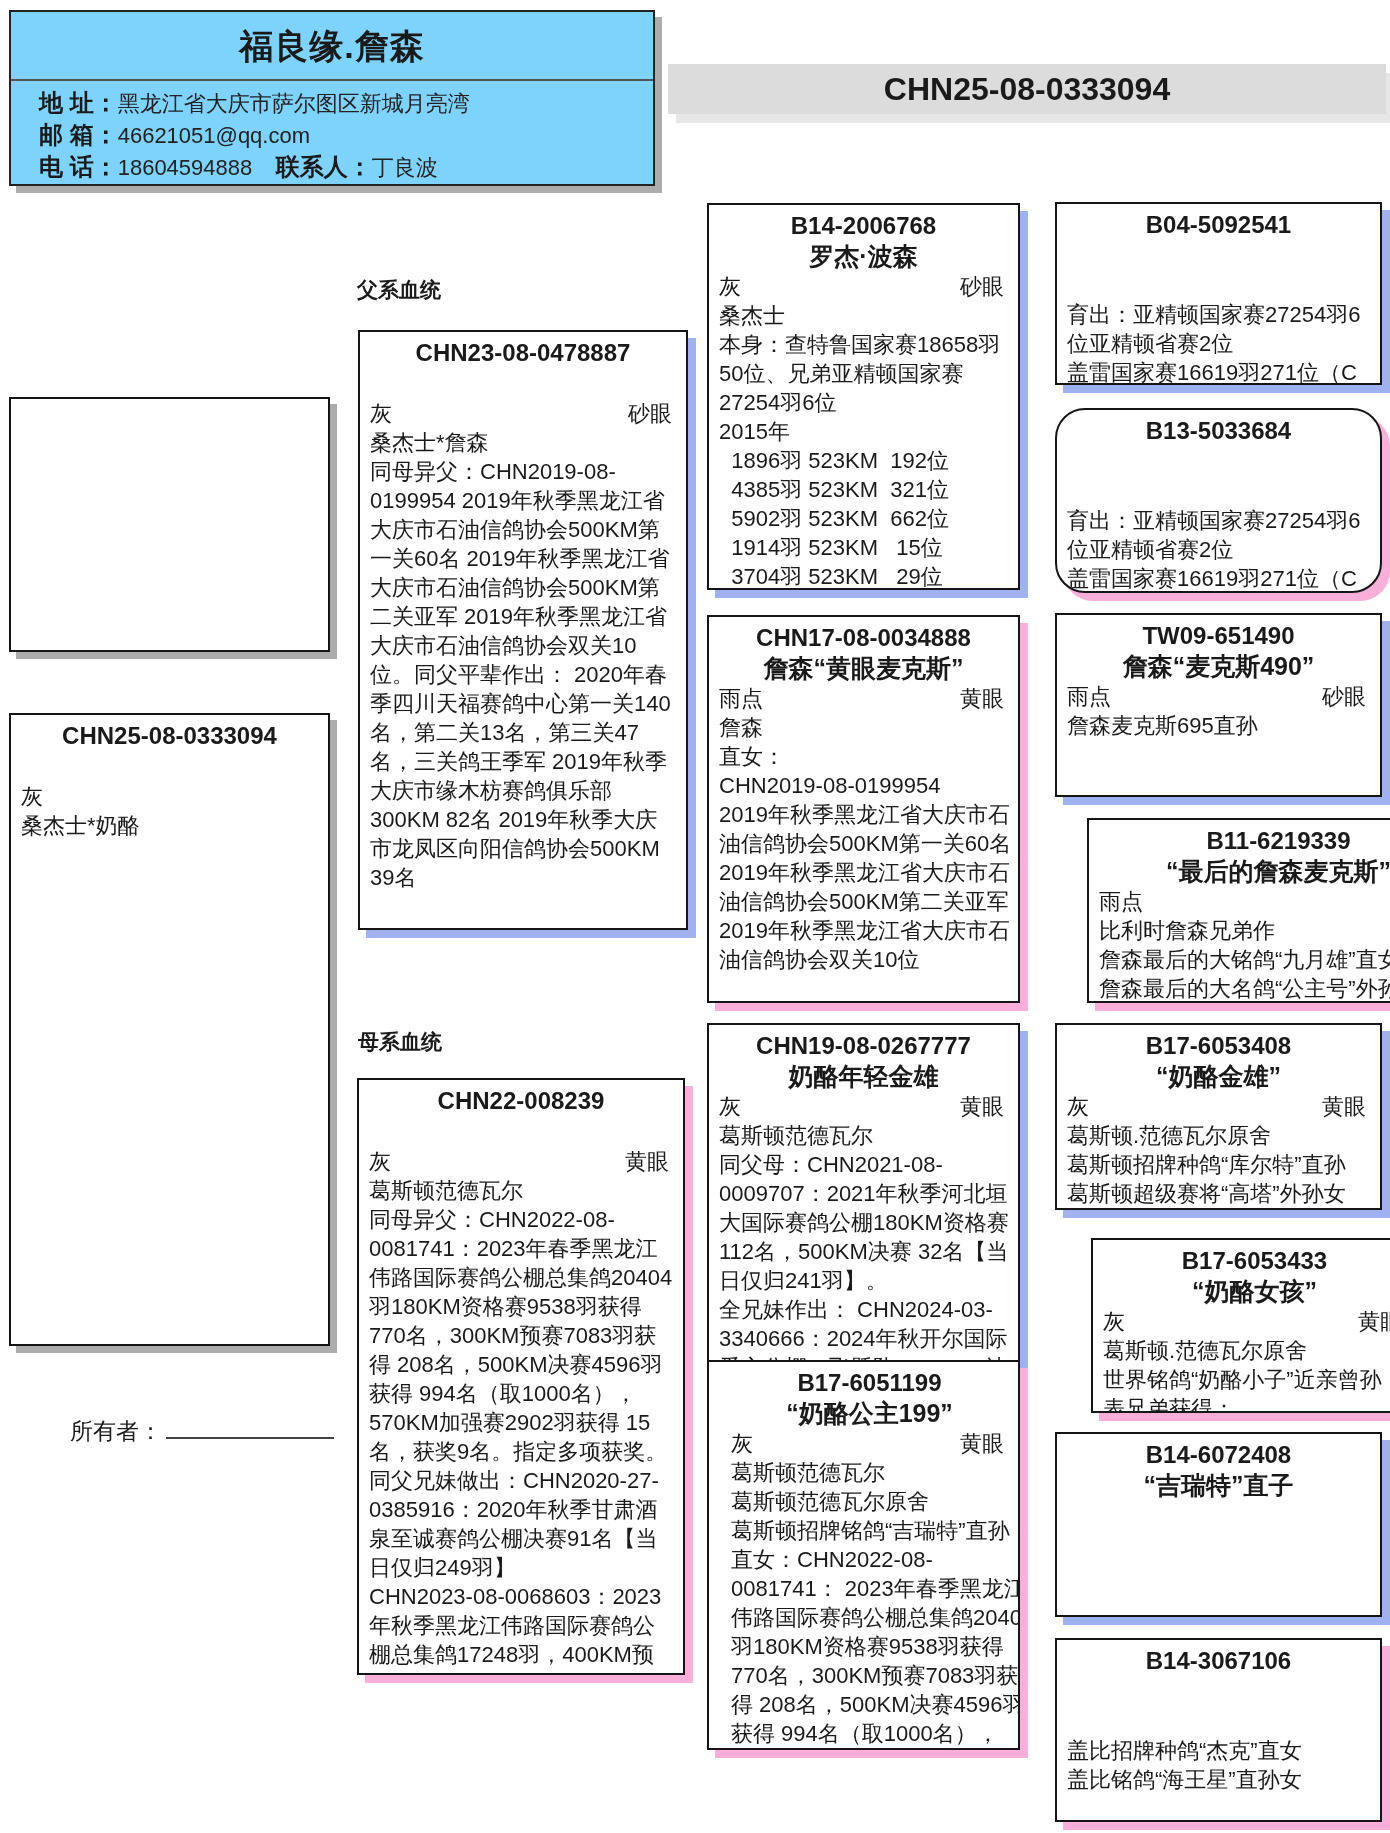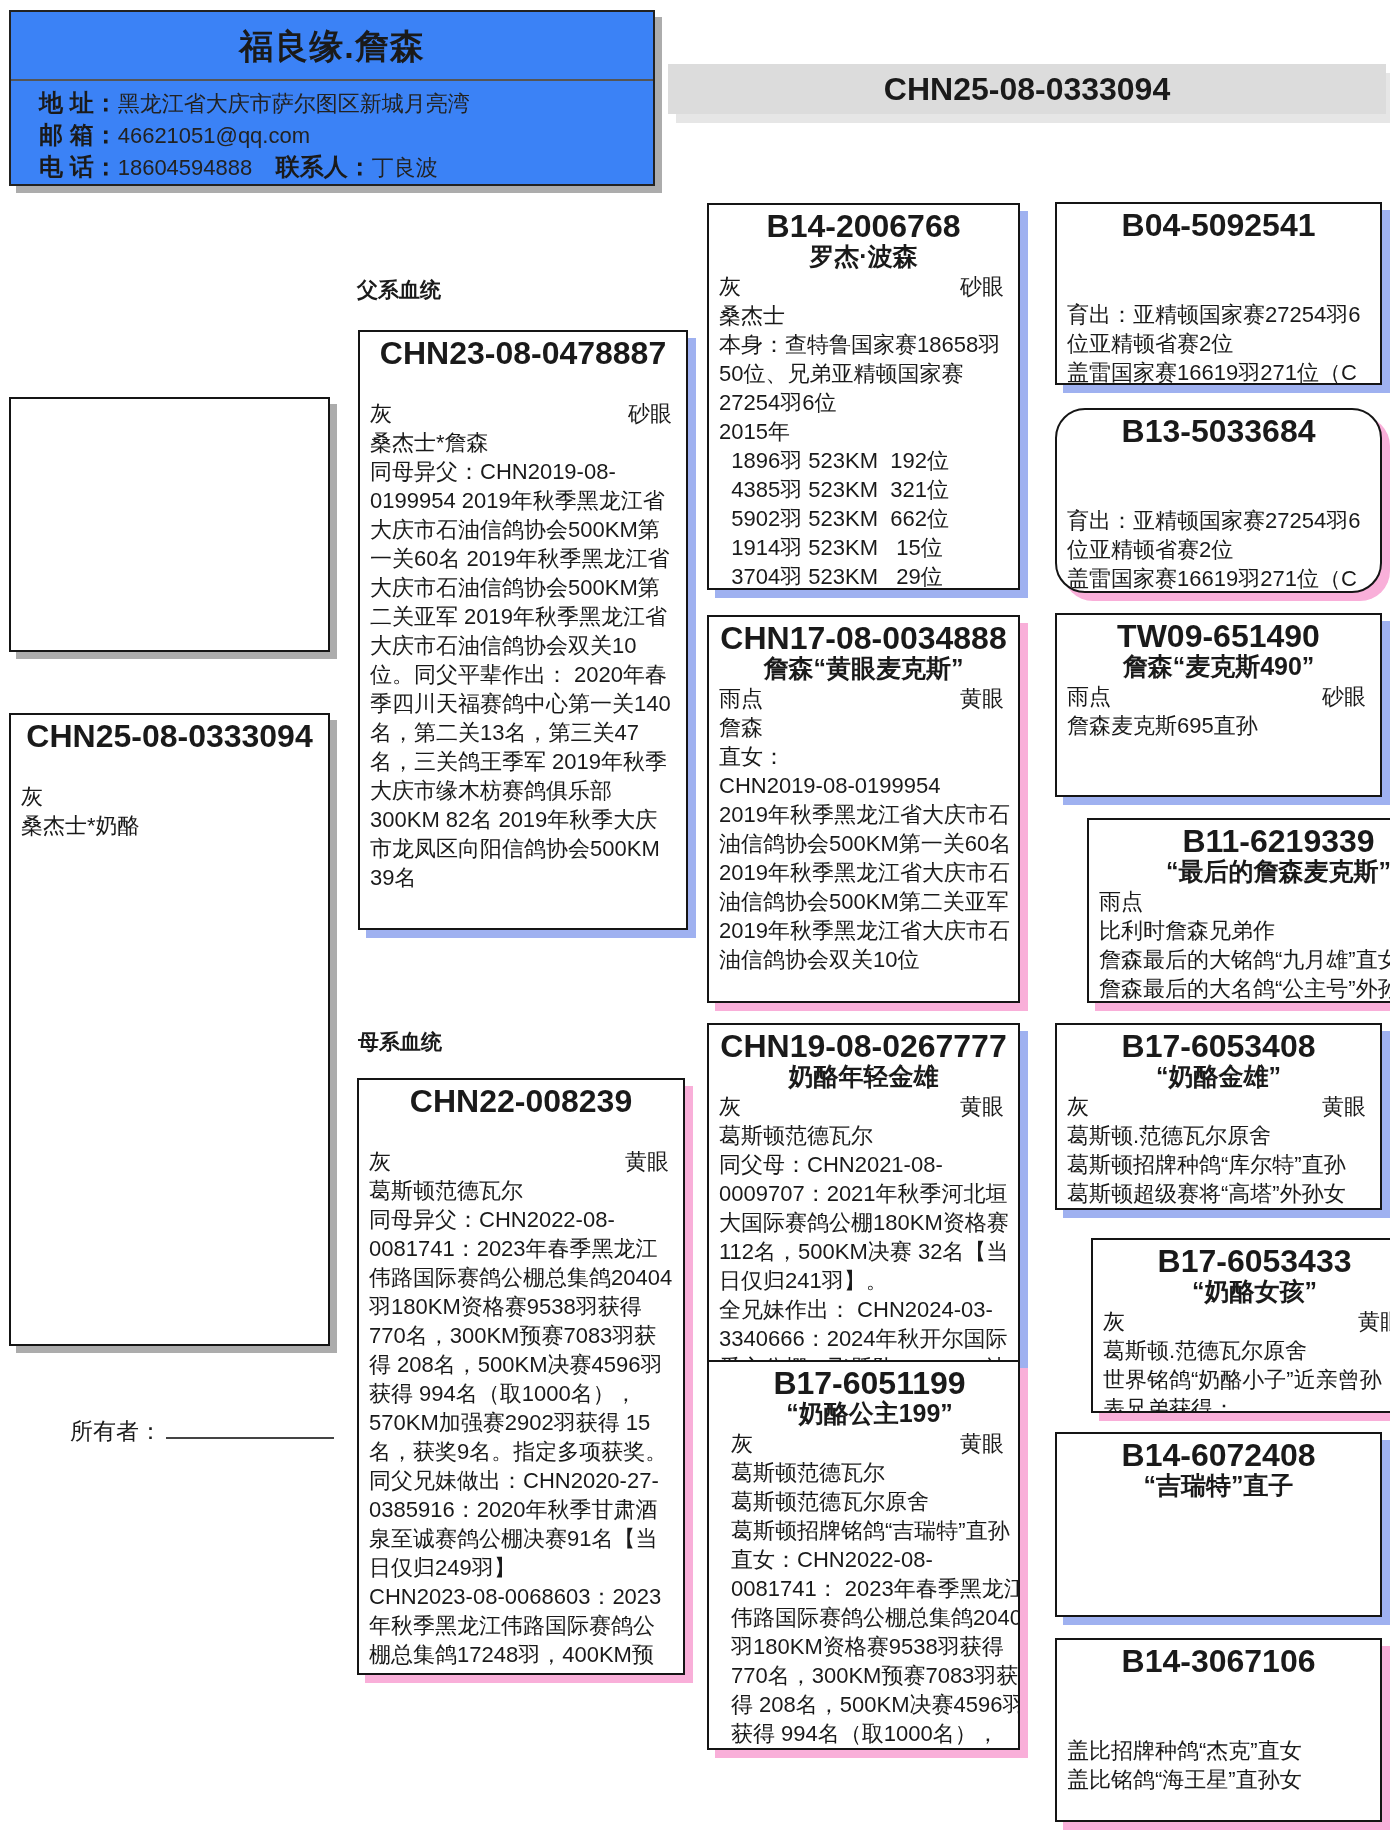--- a/index.html
+++ b/index.html
@@ -3,21 +3,21 @@
 <meta charset="utf-8">
 <style>
   html,body{margin:0;padding:0;}
   body{
     width:1390px;height:1833px;position:relative;background:#ffffff;
     font-family:"Liberation Sans","DejaVu Sans",sans-serif;color:#1a1a1a;
     overflow:hidden;
   }
   .abs{position:absolute;box-sizing:border-box;}
   
-  .header-box{left:9px;top:10px;width:646px;height:176px;border:2px solid #222;background:#3b82f6;
+  .header-box{left:9px;top:10px;width:646px;height:176px;border:2px solid #222;background:#7dd3fc;
     box-shadow:7px 7px 0 var(--gray);}
   .header-title{font-size:34px;font-weight:bold;text-align:center;margin-top:12px;letter-spacing:1px;}
   .header-sep{border:none;border-top:2px solid #555;margin:9px 0 6px 0;}
   .header-rows{padding-left:28px;font-size:22px;}
   .header-row{line-height:31px;white-space:pre;}
   .hlabel{font-weight:bold;font-size:24px;}
   .hval{font-size:22px;color:#222;}
   .phone-val{display:inline-block;width:158px;}
   
   .banner{left:668px;top:64px;width:718px;height:50px;background:var(--bannerbg);
@@ -25,21 +25,21 @@
     font-size:32px;font-weight:bold;text-align:center;line-height:50px;}
   
   .sec-label{font-size:21px;font-weight:bold;}
   .owner-line{font-size:23px;}
   .owner-blank{display:inline-block;width:168px;border-bottom:2px solid #444;height:22px;margin-left:4px;}
   
   .pbox{border:2px solid #151515;background:#fff;overflow:hidden;}
   .sh-blue{box-shadow:8px 8px 0 var(--blue);}
   .sh-pink{box-shadow:8px 8px 0 var(--pink);}
   .sh-gray{box-shadow:7px 7px 0 var(--gray);}
-  .pbox-title{font-weight:bold;font-size:32px;text-align:center;line-height:30px;margin-top:6px;white-space:pre;}
+  .pbox-title{font-weight:bold;font-size:24px;text-align:center;line-height:30px;margin-top:6px;white-space:pre;}
   .pbox-subtitle{font-weight:bold;font-size:25px;text-align:center;line-height:31px;min-height:31px;white-space:pre;}
   .pbox-body{padding:0 14px 0 10px;font-size:22px;}
   .line{line-height:29px;min-height:29px;white-space:pre;display:flex;justify-content:space-between;}
   .line span{display:inline-block;}
 </style>
 </head>
 <body style="--blue: #9FB1F0; --pink: #F9AFD9; --gray: #ACACAC; --bannerbg: #DCDCDC; --bannersh: #E6E6E6;">
 
 <div class="abs header-box">
   <div class="header-title">福良缘.詹森</div>

